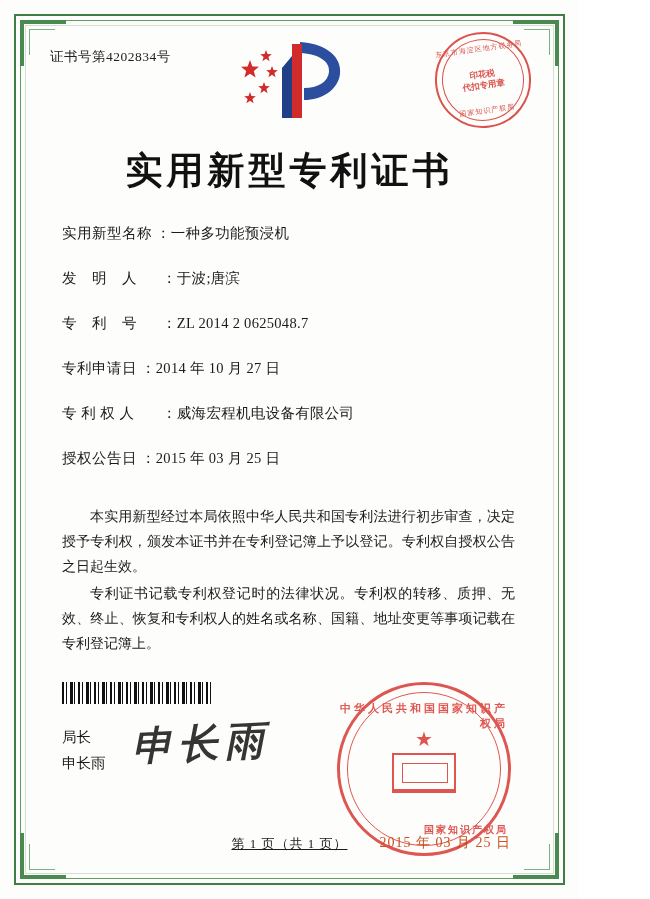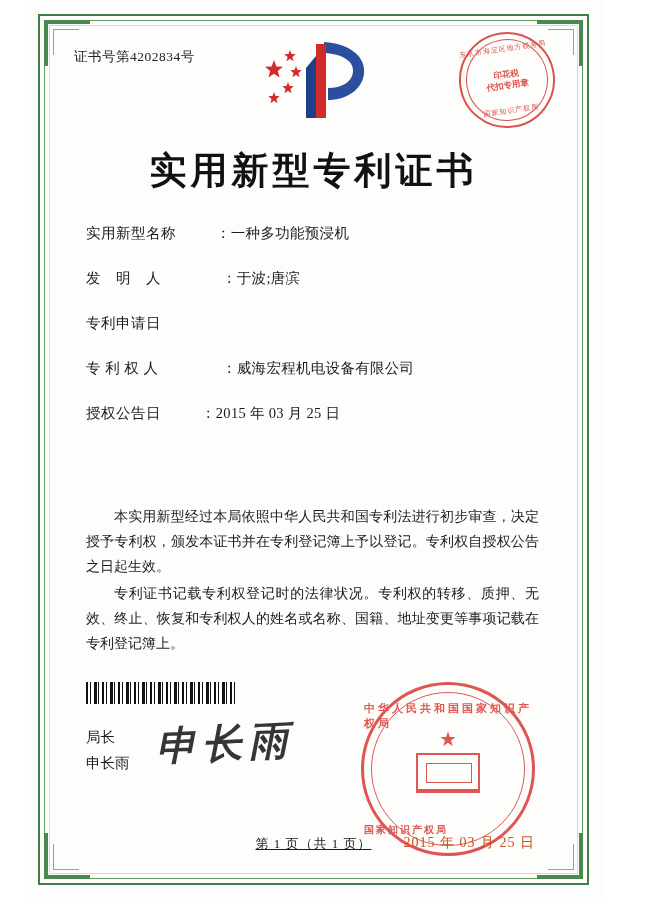--- a/index.html
+++ b/index.html
@@ -14,21 +14,20 @@
     color: #1a1a1a;
     overflow: hidden;
   }
 
   .page {
     position: relative;
     width: 579px;
     height: 899px;
     background: #fdfdfb;
     box-sizing: border-box;
-    margin-left: 24px;
   }
 
   
   .border-outer {
     position: absolute;
     left: 14px; top: 14px; right: 14px; bottom: 14px;
     border: 2px solid #3f7f46;
     box-sizing: border-box;
   }
   .border-inner {
@@ -151,21 +150,20 @@
     left: 22px;
     right: 22px;
     top: 190px;
   }
   .field-row {
     display: flex;
     align-items: baseline;
     margin-bottom: 26px;
     font-size: 14.5px;
     color: #1b1b1b;
-    gap: 36px;
   }
   .field-label {
     white-space: nowrap;
     letter-spacing: 0.5px;
   }
   .field-label.spread {
     display: inline-flex;
     justify-content: space-between;
     width: 96px;
   }
@@ -241,21 +239,21 @@
   .big-seal .ring2 {
     position: absolute;
     left: 7px; top: 7px; right: 7px; bottom: 7px;
     border: 1px solid #d8322c;
     border-radius: 50%;
   }
   .big-seal .seal-top-text,
   .big-seal .seal-bottom-text {
     position: absolute;
     left: 0; right: 0;
-    text-align: left;
+    text-align: right;
     font-size: 11px;
     letter-spacing: 3px;
     font-weight: bold;
   }
   .big-seal .seal-top-text { top: 16px; }
   .big-seal .seal-bottom-text { bottom: 16px; font-size: 10px; letter-spacing: 2px; }
   .big-seal .star {
     position: absolute;
     left: 50%;
     top: 44px;
@@ -348,23 +346,28 @@
       <div class="field-row">
         <span class="field-label">实用新型名称</span>
         <span class="field-value">：一种多功能预浸机</span>
       </div>
 
       <div class="field-row">
         <span class="field-label spread">发　明　人</span>
         <span class="field-value">：于波;唐滨</span>
       </div>
 
+      <div class="field-row">
+        <span class="field-label spread">专　利　号</span>
+        <span class="field-value">：ZL 2014 2 0625048.7</span>
+      </div>
 
       <div class="field-row">
         <span class="field-label">专利申请日</span>
+        <span class="field-value">：2014 年 10 月 27 日</span>
       </div>
 
       <div class="field-row">
         <span class="field-label spread">专 利 权 人</span>
         <span class="field-value">：威海宏程机电设备有限公司</span>
       </div>
 
       <div class="field-row">
         <span class="field-label">授权公告日</span>
         <span class="field-value">：2015 年 03 月 25 日</span>

